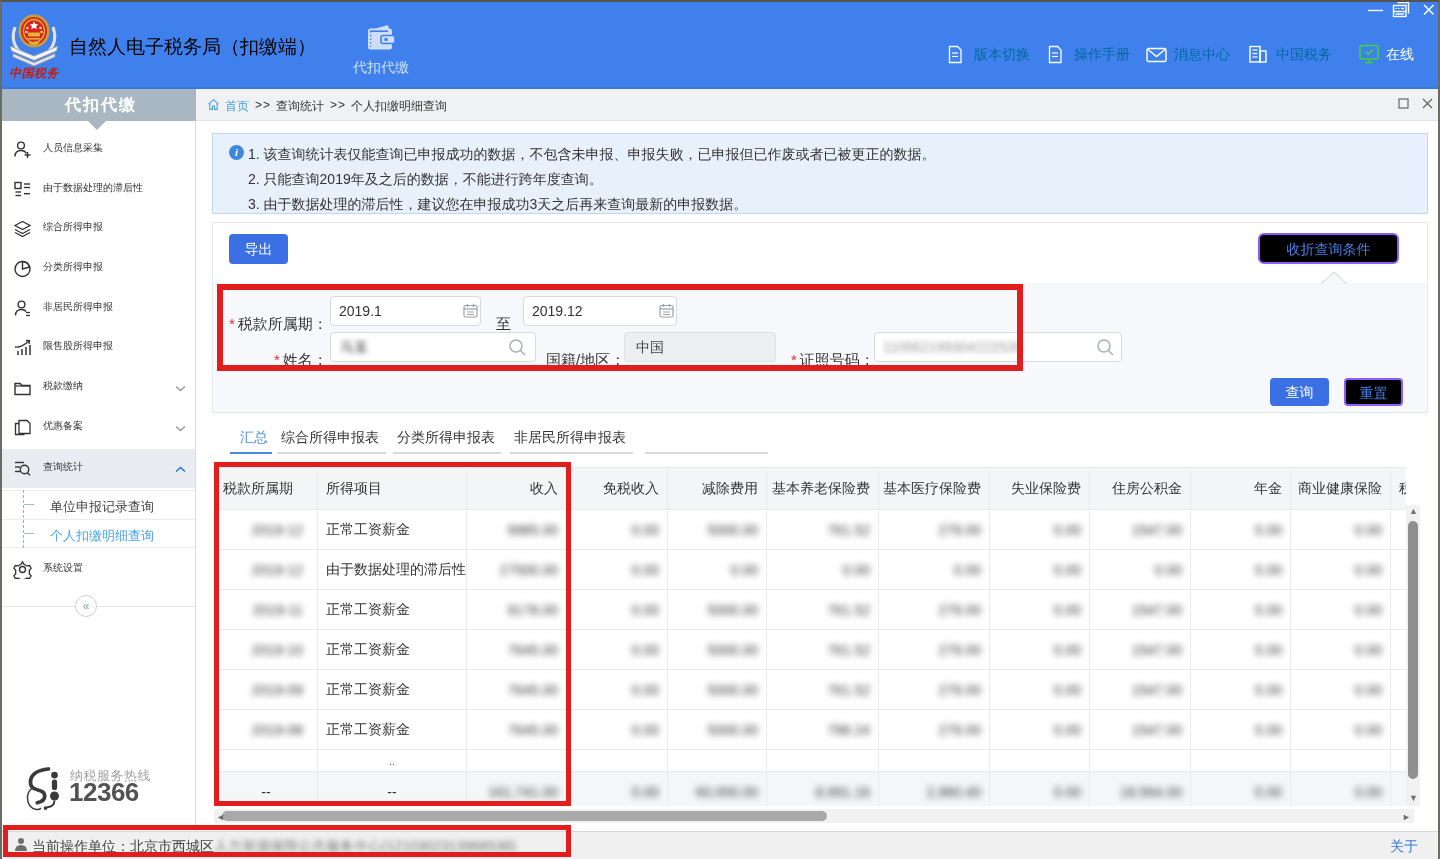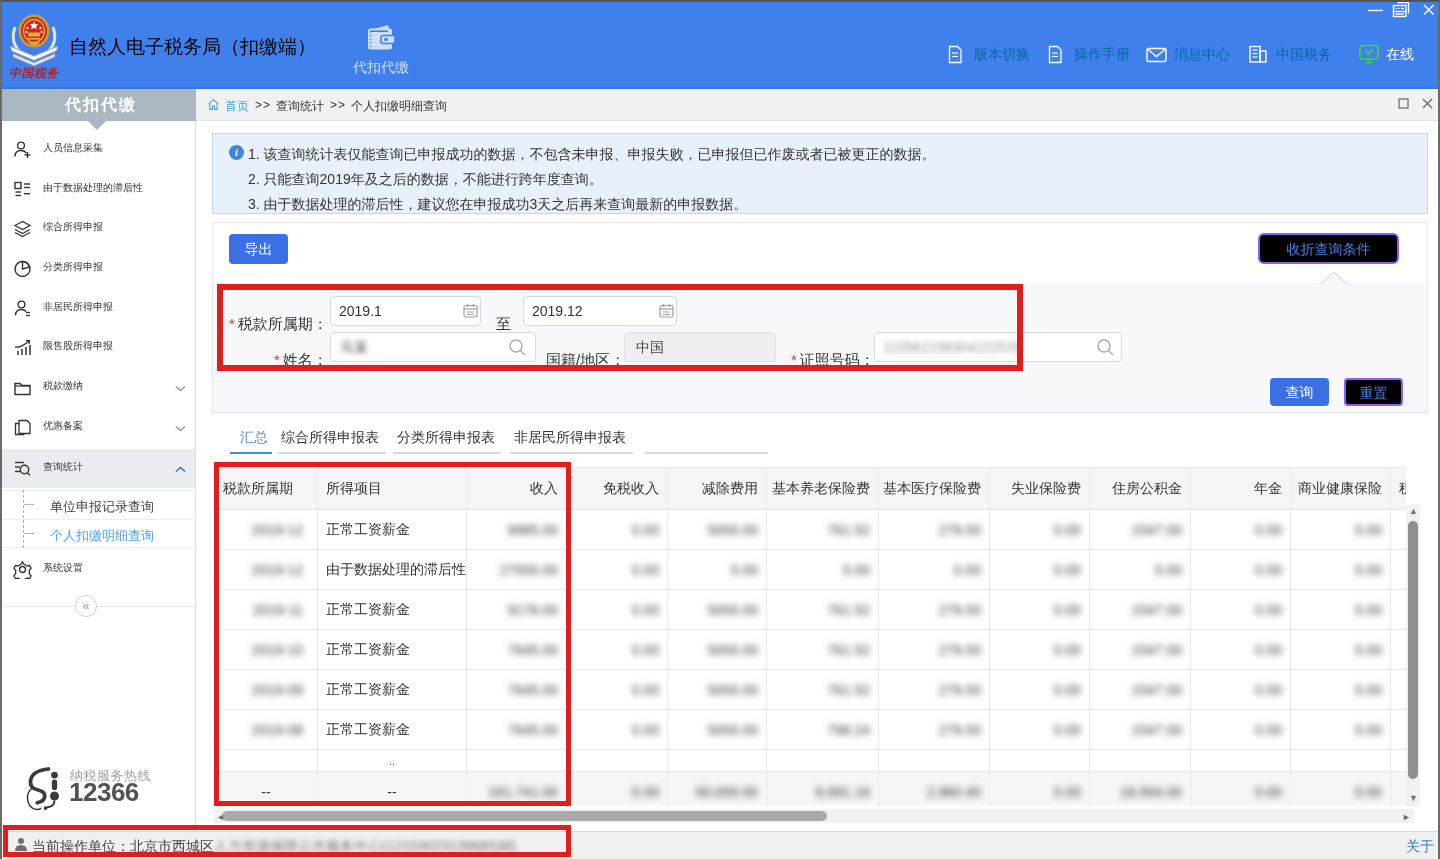--- a/index.html
+++ b/index.html
@@ -509,18 +509,18 @@
 </svg>
 <div class="abs" style="left:70px;top:767px;font-size:13px;color:#a2a2a2;letter-spacing:0.5px;">纳税服务热线</div>
 <div class="abs" style="left:69px;top:777px;font-size:26px;font-weight:bold;color:#525252;letter-spacing:-0.5px;">12366</div>
 
 <div class="abs" id="statusbar"></div>
 <svg class="abs" style="left:14px;top:837px;width:14px;height:14px;" viewBox="0 0 14 14">
     <circle cx="7" cy="4" r="3" fill="#6e6e6e"></circle>
     <path d="M1 14 q0 -6 6 -6 q6 0 6 6 z" fill="#6e6e6e"></path>
   </svg>
 <div class="abs" style="left:32px;top:838px;font-size:14px;color:#444;">当前操作单位：北京市西城区<span class="blur2" style="color:#777;">人力资源保障公共服务中心(1210302313968538)</span></div>
-<div class="abs" style="left:1390px;top:838px;font-size:14px;color:#3a7bd5;margin-left:16px;">关于</div>
+<div class="abs" style="left:1390px;top:838px;font-size:14px;color:#3a7bd5;">关于</div>
 
 <div class="red" style="left:217px;top:284px;width:806px;height:87px;border-width:6px;"></div>
 <div class="red" style="left:214px;top:462px;width:357px;height:344px;"></div>
 <div class="red" style="left:3px;top:825px;width:568px;height:32px;"></div>
 <div class="abs" id="winborder"></div>
 
 </body></html>

